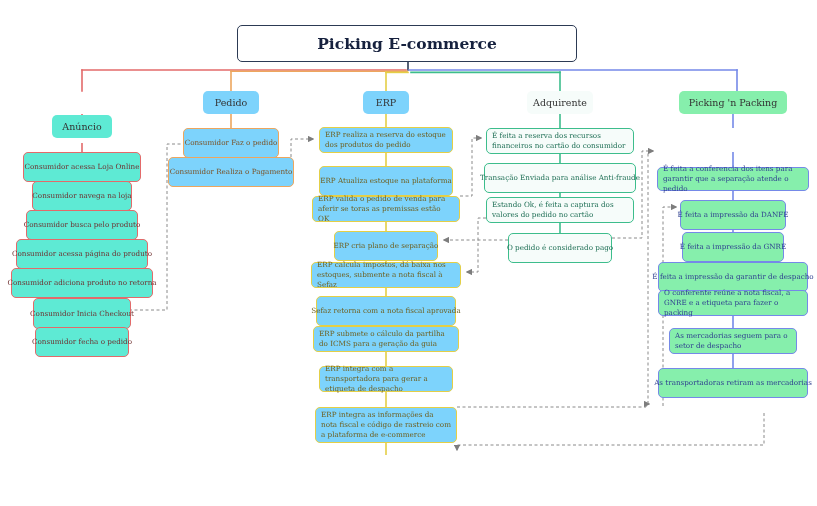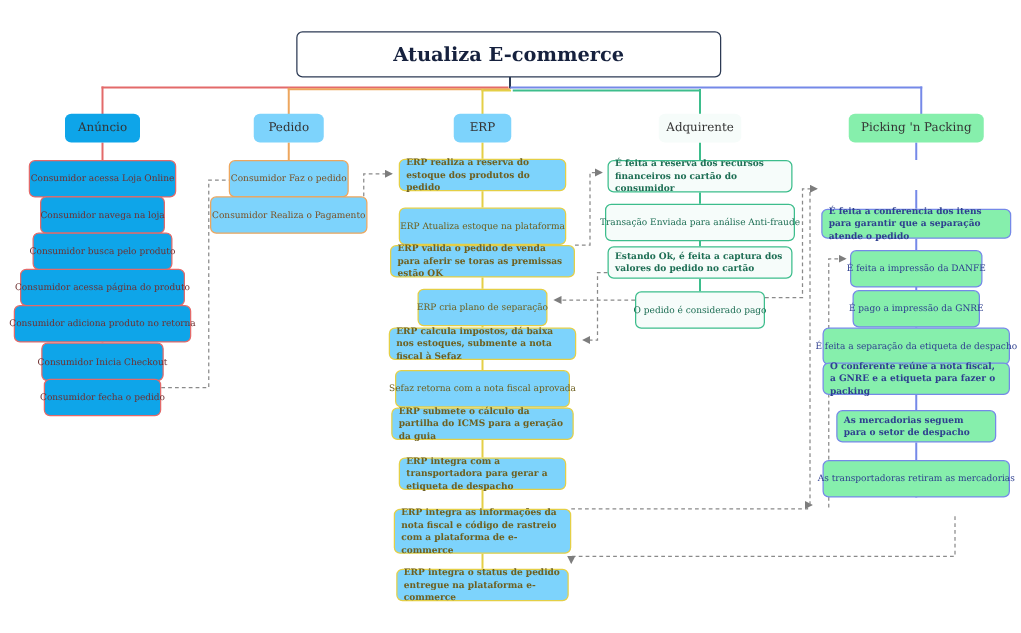--- a/index.html
+++ b/index.html
@@ -7,36 +7,36 @@
     position:relative;width:817px;height:506px;background:#ffffff;
     font-family:"DejaVu Serif","Liberation Serif",serif;overflow:hidden;
   }
   svg.wires{position:absolute;left:0;top:0;z-index:0;}
   .node{
     position:absolute;z-index:1;box-sizing:border-box;
     background:#fffdfd;border:1.2px solid #888;border-radius:5px;
     font-size:7.2px;line-height:1.38;color:#333;
     display:flex;align-items:center;padding:1px 5px;
   }
-  .node.ml{text-align:left;font-weight:bold;}
+  .node.ml{text-align:left;}
   .node.sl{justify-content:center;text-align:center;white-space:nowrap;padding:14px 2px;}
   .hdr{
     position:absolute;z-index:1;box-sizing:border-box;border-radius:5px;
     display:flex;align-items:center;justify-content:center;
     font-size:9.5px;white-space:nowrap;background:#fff;
   }
   .title{
     position:absolute;z-index:1;box-sizing:border-box;
     left:237px;top:25px;width:340px;height:37px;
     border:1.8px solid #2c3a54;border-radius:5px;background:#fff;
     display:flex;align-items:center;justify-content:center;
     font-weight:bold;font-size:15.5px;color:#16213e;
   }
   
-  .l1{border-color:#e36a6a;background:#0ea5e9;color:#6e3030;}
+  .l1{border-color:#e36a6a;background:#5eead4;color:#6e3030;margin-top:24px;}
   .l2{border-color:#eda65e;background:#7dd3fc;color:#7a5226;}
   .l3{border-color:#e4cf46;background:#7dd3fc;color:#6e6020;}
   .l4{border-color:#3dbd8c;background:#f6fcfa;color:#1d6e54;}
   .l5{border-color:#7589e8;background:#86efac;color:#2e3f8f;}
   .hdr.l1,.hdr.l2,.hdr.l3,.hdr.l4,.hdr.l5{color:#333;}
 </style>
 </head>
 <body>
 
 <div class="canvas">
@@ -111,21 +111,21 @@
       <path d="M460,196 L472,196 L472,138 L481,138" marker-end="url(#arr)"></path>
       <path d="M508,240 L444,240" marker-end="url(#arr)"></path>
       <path d="M486,218 L478,218 L478,272 L467,272" marker-end="url(#arr)"></path>
       <path d="M612,238 L642,238 L642,151 L653,151" marker-end="url(#arr)"></path>
       <path d="M457,407 L646,407 L646,404 L649,404" marker-end="url(#arr)"></path>
       <path d="M648,404 L648,151 M663,406 L663,207 L676,207" marker-end="url(#arr)"></path>
       <path d="M764,413 L764,445 L457,445 L457,450" marker-end="url(#arr)"></path>
     </g>
   </svg>
 
-  <div class="title">Atualiza E-commerce</div>
+  <div class="title">Picking E-commerce</div>
 
   <div class="hdr l1" style="left:52px;top:91px;width:60px;height:23px">Anúncio</div>
   <div class="hdr l2" style="left:203px;top:91px;width:56px;height:23px">Pedido</div>
   <div class="hdr l3" style="left:363px;top:91px;width:46px;height:23px">ERP</div>
   <div class="hdr l4" style="left:527px;top:91px;width:66px;height:23px">Adquirente</div>
   <div class="hdr l5" style="left:679px;top:91px;width:108px;height:23px">Picking 'n Packing</div>
 
   <div class="node sl l1" style="left:23px;top:128px;width:118px;height:15px">Consumidor acessa Loja Online</div>
   <div class="node sl l1" style="left:32px;top:157px;width:100px;height:15px">Consumidor navega na loja</div>
   <div class="node sl l1" style="left:16px;top:215px;width:132px;height:15px">Consumidor acessa página do produto</div>
@@ -139,28 +139,27 @@
 
   <div class="node ml l3" style="left:319px;top:127px;width:134px;height:26px">ERP realiza a reserva do estoque dos produtos do pedido</div>
   <div class="node sl l3" style="left:319px;top:166px;width:134px;height:15px">ERP Atualiza estoque na plataforma</div>
   <div class="node ml l3" style="left:312px;top:196px;width:148px;height:26px">ERP valida o pedido de venda para aferir se toras as premissas estão OK</div>
   <div class="node sl l3" style="left:334px;top:231px;width:104px;height:15px">ERP cria plano de separação</div>
   <div class="node ml l3" style="left:311px;top:262px;width:150px;height:26px">ERP calcula impostos, dá baixa nos estoques, submente a nota fiscal à Sefaz</div>
   <div class="node sl l3" style="left:316px;top:296px;width:140px;height:15px">Sefaz retorna com a nota fiscal aprovada</div>
   <div class="node ml l3" style="left:313px;top:326px;width:146px;height:26px">ERP submete o cálculo da partilha do ICMS para a geração da guia</div>
   <div class="node ml l3" style="left:319px;top:366px;width:134px;height:26px">ERP integra com a transportadora para gerar a etiqueta de despacho</div>
   <div class="node ml l3" style="left:315px;top:407px;width:142px;height:36px">ERP integra as informações da nota fiscal e código de rastreio com a plataforma de e-commerce</div>
-  <div class="node ml l3" style="left:317px;top:455px;width:138px;height:26px">ERP integra o status de pedido entregue na plataforma e-commerce</div>
 
   <div class="node ml l4" style="left:486px;top:128px;width:148px;height:26px">É feita a reserva dos recursos financeiros no cartão do consumidor</div>
   <div class="node sl l4" style="left:484px;top:163px;width:152px;height:15px">Transação Enviada para análise Anti-fraude</div>
   <div class="node ml l4" style="left:486px;top:197px;width:148px;height:26px">Estando Ok, é feita a captura dos valores do pedido no cartão</div>
   <div class="node sl l4" style="left:508px;top:233px;width:104px;height:15px">O pedido é considerado pago</div>
 
   <div class="node ml l5" style="left:657px;top:167px;width:152px;height:24px">É feita a conferencia dos itens para garantir que a separação atende o pedido</div>
   <div class="node sl l5" style="left:680px;top:200px;width:106px;height:15px">É feita a impressão da DANFE</div>
-  <div class="node sl l5" style="left:682px;top:232px;width:102px;height:15px">É pago a impressão da GNRE</div>
-  <div class="node sl l5" style="left:658px;top:262px;width:150px;height:15px">É feita a separação da etiqueta de despacho</div>
+  <div class="node sl l5" style="left:682px;top:232px;width:102px;height:15px">É feita a impressão da GNRE</div>
+  <div class="node sl l5" style="left:658px;top:262px;width:150px;height:15px">É feita a impressão da garantir de despacho</div>
   <div class="node ml l5" style="left:658px;top:290px;width:150px;height:26px">O conferente reúne a nota fiscal, a GNRE e a etiqueta para fazer o packing</div>
   <div class="node ml l5" style="left:669px;top:328px;width:128px;height:26px">As mercadorias seguem para o setor de despacho</div>
   <div class="node sl l5" style="left:658px;top:368px;width:150px;height:16px">As transportadoras retiram as mercadorias</div>
 
 </div>
 
 </body></html>

